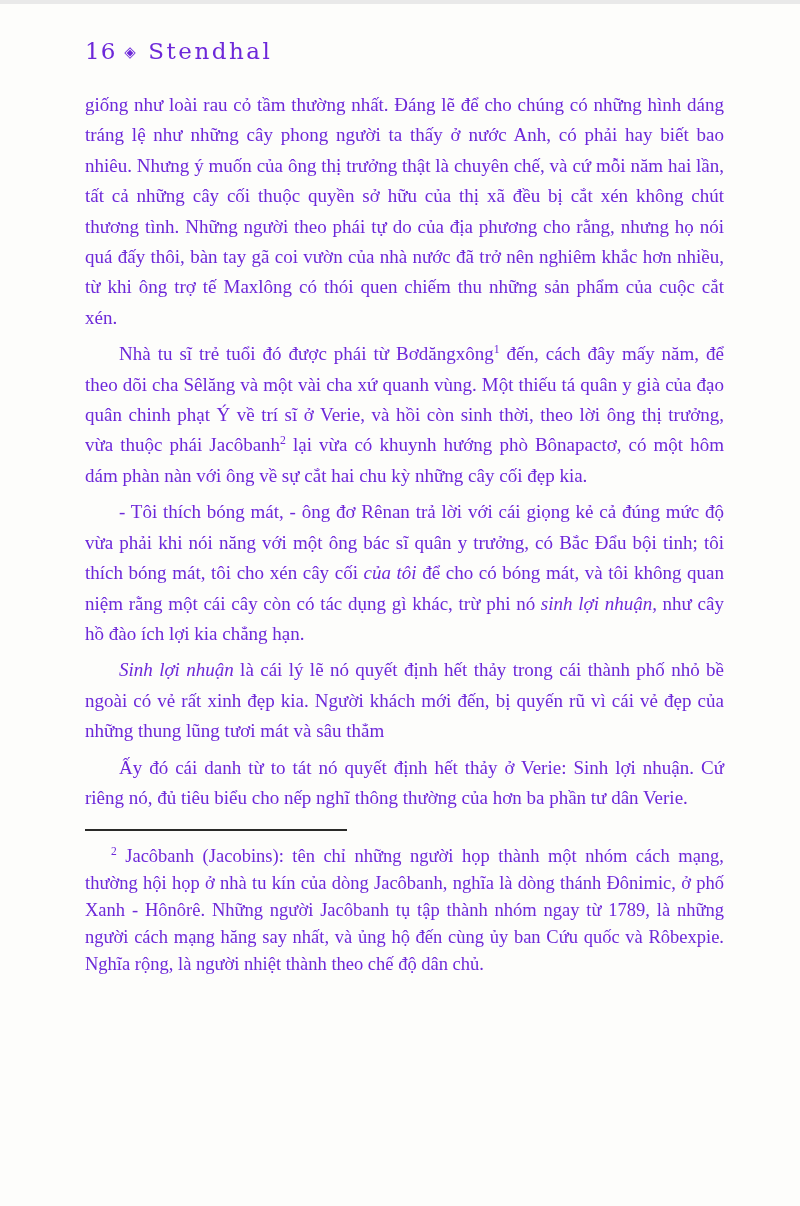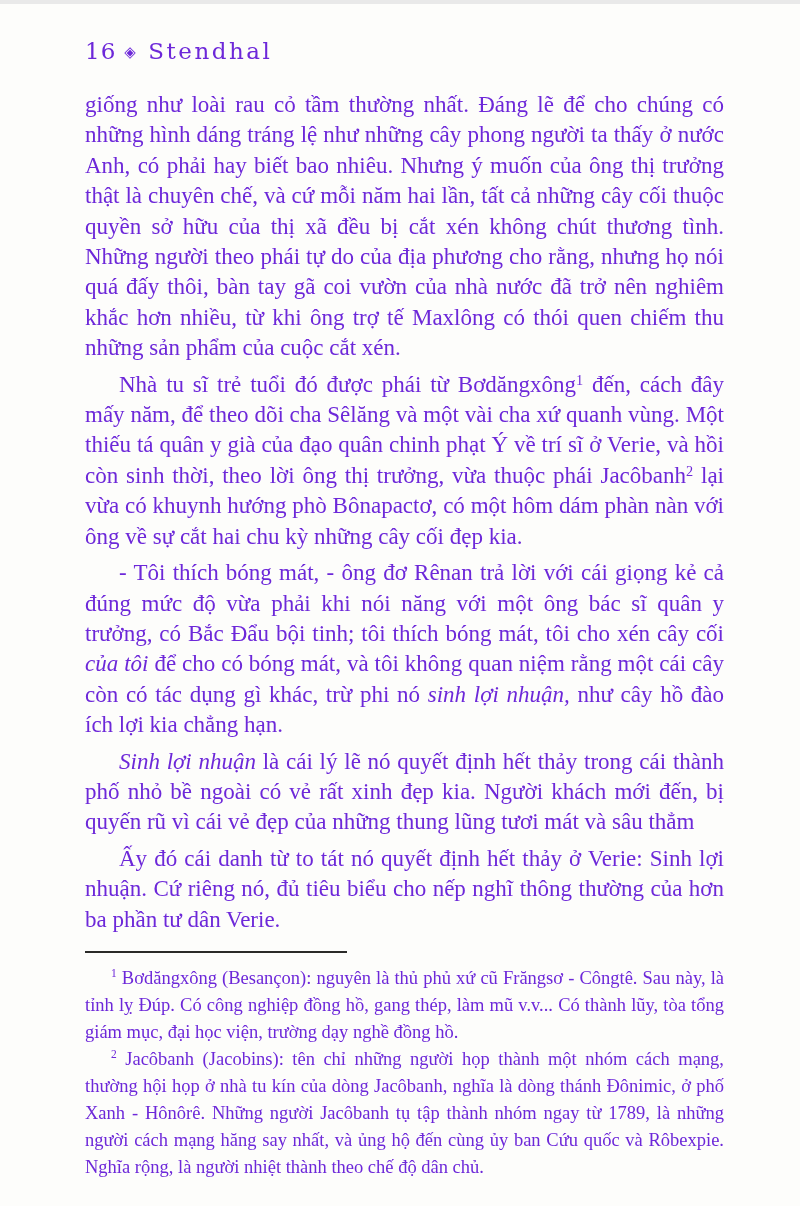--- a/index.html
+++ b/index.html
@@ -33,21 +33,21 @@
   .running-header .sep {
     font-size: 15px;
     vertical-align: 2px;
     margin-right: 10px;
   }
   .running-header .booktitle {
     font-weight: 500;
   }
   .body-text p {
     margin: 6px 0;
-    font-size: 23px;
+    font-size: 19px;
     line-height: 30.4px;
     text-align: justify;
     text-justify: inter-word;
   }
   .body-text p.indent {
     text-indent: 34px;
   }
   .body-text p:first-child {
     margin-top: 0;
   }
@@ -85,17 +85,16 @@
       <p class=""><span>giống như loài rau cỏ tầm thường nhất. Đáng lẽ để cho chúng có những hình dáng tráng lệ như những cây phong người ta thấy ở nước Anh, có phải hay biết bao nhiêu. Nhưng ý muốn của ông thị trưởng thật là chuyên chế, và cứ mỗi năm hai lần, tất cả những cây cối thuộc quyền sở hữu của thị xã đều bị cắt xén không chút thương tình. Những người theo phái tự do của địa phương cho rằng, nhưng họ nói quá đấy thôi, bàn tay gã coi vườn của nhà nước đã trở nên nghiêm khắc hơn nhiều, từ khi ông trợ tế Maxlông có thói quen chiếm thu những sản phẩm của cuộc cắt xén.</span></p>
       <p class="indent"><span>Nhà tu sĩ trẻ tuổi đó được phái từ Bơdăngxông</span><sup>1</sup><span> đến, cách đây mấy năm, để theo dõi cha Sêlăng và một vài cha xứ quanh vùng. Một thiếu tá quân y già của đạo quân chinh phạt Ý về trí sĩ ở Verie, và hồi còn sinh thời, theo lời ông thị trưởng, vừa thuộc phái Jacôbanh</span><sup>2</sup><span> lại vừa có khuynh hướng phò Bônapactơ, có một hôm dám phàn nàn với ông về sự cắt hai chu kỳ những cây cối đẹp kia.</span></p>
       <p class="indent"><span>- Tôi thích bóng mát, - ông đơ Rênan trả lời với cái giọng kẻ cả đúng mức độ vừa phải khi nói năng với một ông bác sĩ quân y trưởng, có Bắc Đẩu bội tinh; tôi thích bóng mát, tôi cho xén cây cối </span><i>của tôi</i><span> để cho có bóng mát, và tôi không quan niệm rằng một cái cây còn có tác dụng gì khác, trừ phi nó </span><i>sinh lợi nhuận,</i><span> như cây hồ đào ích lợi kia chẳng hạn.</span></p>
       <p class="indent"><i>Sinh lợi nhuận</i><span> là cái lý lẽ nó quyết định hết thảy trong cái thành phố nhỏ bề ngoài có vẻ rất xinh đẹp kia. Người khách mới đến, bị quyến rũ vì cái vẻ đẹp của những thung lũng tươi mát và sâu thẳm</span></p>
       <p class="indent"><span>Ấy đó cái danh từ to tát nó quyết định hết thảy ở Verie: Sinh lợi nhuận. Cứ riêng nó, đủ tiêu biểu cho nếp nghĩ thông thường của hơn ba phần tư dân Verie.</span></p>
     </div>
 
   <hr class="footnote-divider">
 
   <div class="footnotes" id="footnotes">
-      <p><sup>1</sup><span> Bơdăngxông (Besançon): nguyên là thủ phủ xứ cũ Frăngsơ - Côngtê. Sau này, là tỉnh lỵ Đúp. Có công nghiệp đồng hồ, gang thép, làm mũ v.v...  Có thành lũy, tòa tổng giám mục, đại học viện, trường dạy nghề đồng hồ.</span></p>
       <p><sup>2</sup><span> Jacôbanh (Jacobins): tên chỉ những người họp thành một nhóm cách mạng, thường hội họp ở nhà tu kín của dòng Jacôbanh, nghĩa là dòng thánh Đônimic, ở phố Xanh - Hônôrê. Những người Jacôbanh tụ tập thành nhóm ngay từ 1789, là những người cách mạng hăng say nhất, và ủng hộ đến cùng ủy ban Cứu quốc và Rôbexpie. Nghĩa rộng, là người nhiệt thành theo chế độ dân chủ.</span></p>
     </div>
 
 </div>
 
 </body></html>

